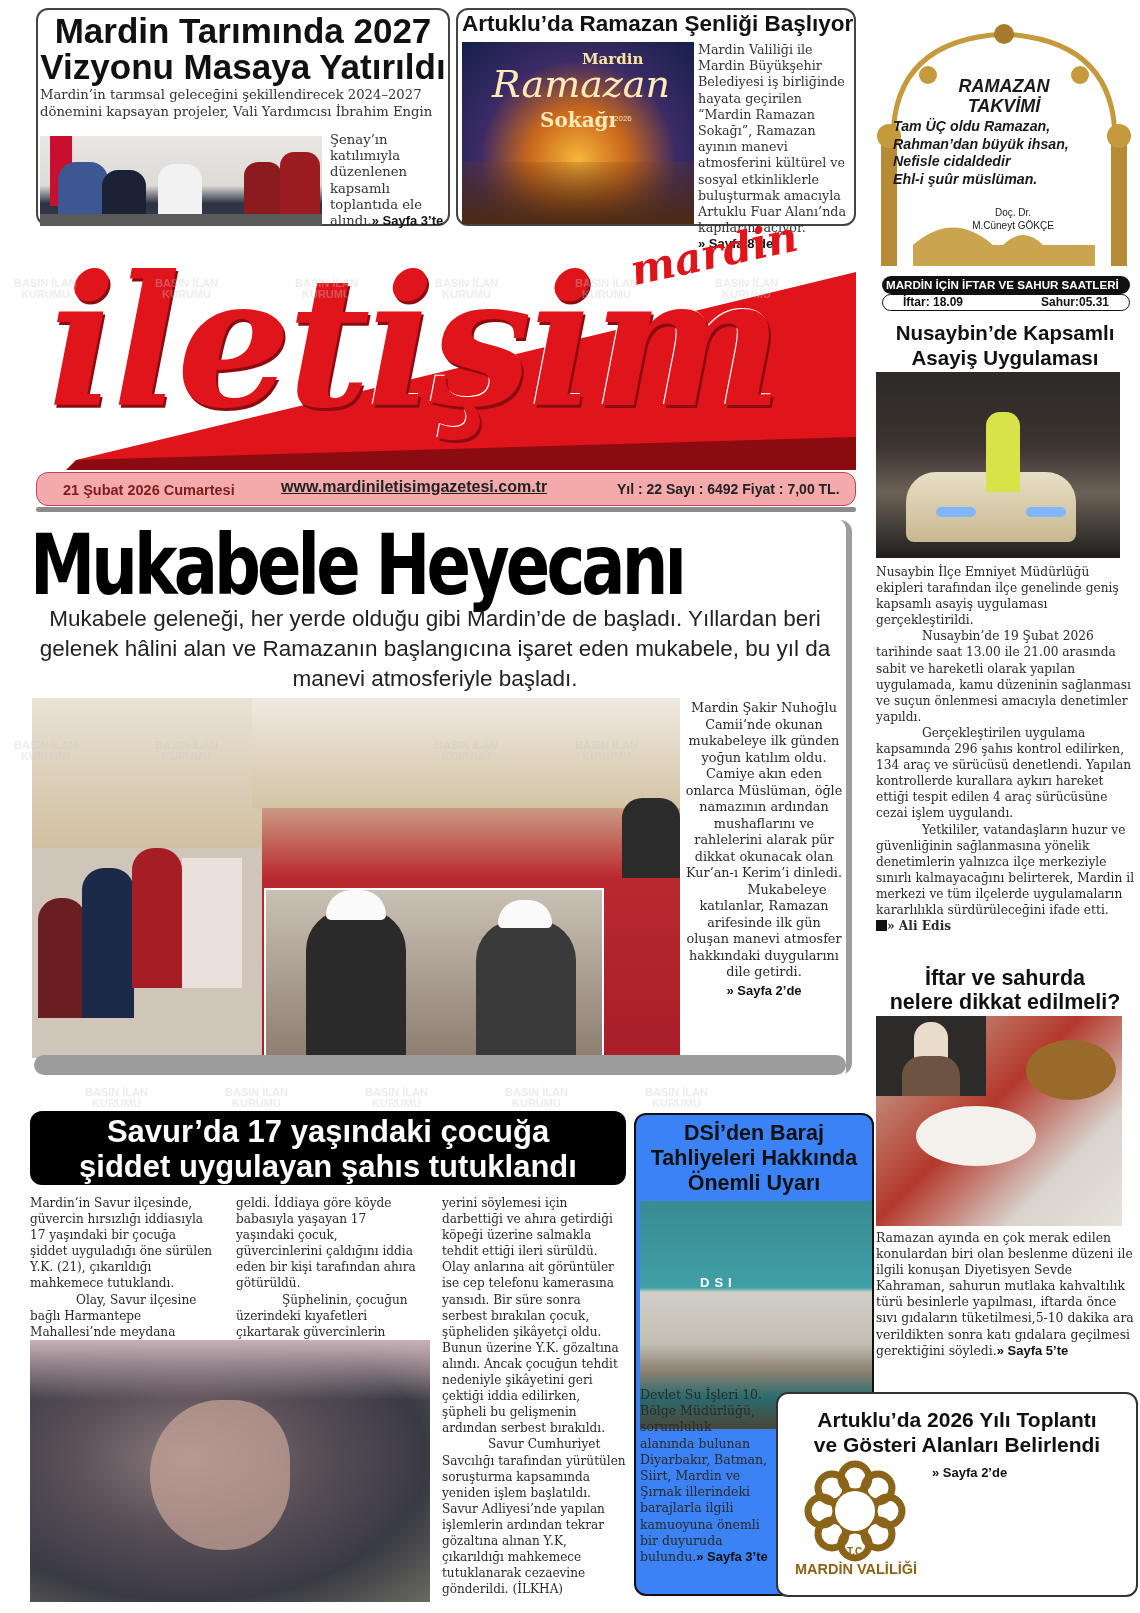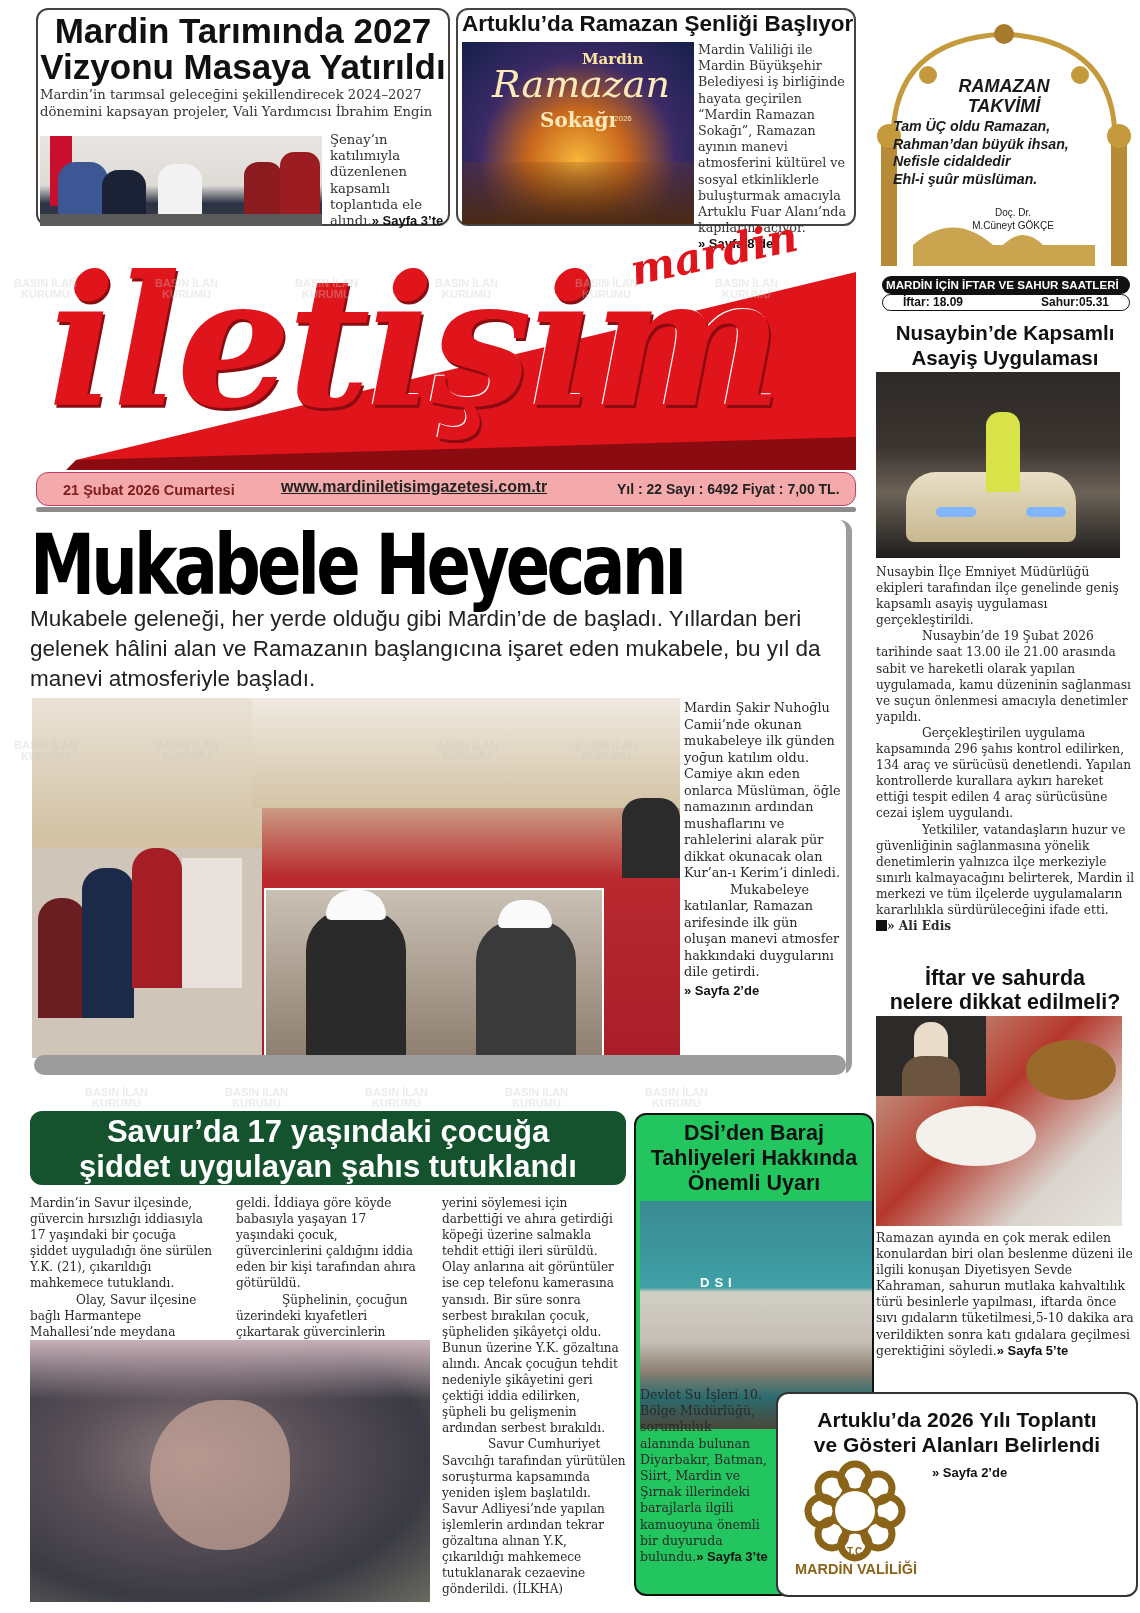--- a/index.html
+++ b/index.html
@@ -21,23 +21,23 @@
   
   #story-sokak { left: 456px; top: 8px; width: 400px; height: 218px; }
   
   #takvim { left: 873px; top: 20px; width: 262px; height: 246px; }
   
   #masthead { left: 36px; top: 232px; width: 820px; height: 238px; }
   #infobar { left: 36px; top: 472px; width: 820px; height: 34px; background: #f4a9ab; border: 1px solid #b46; }
   
   #main-grey { left: 34px; top: 520px; width: 818px; height: 555px; background: #9c9c9c; }
   
-  #savur-title { left: 30px; top: 1111px; width: 596px; height: 74px; background: #14532d; }
-  
-  #dsi { left: 634px; top: 1113px; width: 240px; height: 483px; background: #22c55e; border: 2px solid #111; }
+  #savur-title { left: 30px; top: 1111px; width: 596px; height: 74px; background: #000000; }
+  
+  #dsi { left: 634px; top: 1113px; width: 240px; height: 483px; background: #3b82f6; border: 2px solid #111; }
   
   #toplanti { left: 776px; top: 1392px; width: 362px; height: 205px; border: 2px solid #333; background: #fff; }
   
   #nusaybin { left: 874px; top: 320px; width: 262px; }
   #iftar { left: 874px; top: 966px; width: 262px; }
   .watermark { position: absolute; font-family: "Liberation Sans", sans-serif; font-weight: bold; color: rgba(200,200,200,0.35); font-size: 11px; line-height: 11px; text-align: center; pointer-events: none; }
 </style>
 </head>
 <body>
 
@@ -119,21 +119,21 @@
 </div>
 
 <div id="infobar" class="abs sans">
   <span style="position:absolute;left:16px;top:9px;font-size:14.5px;font-weight:bold;color:#7f1d1d;margin-left:10px;">21 Şubat 2026 Cumartesi</span>
   <span style="position:absolute;left:244px;top:5px;font-size:16px;font-weight:bold;color:#222;text-decoration:underline;">www.mardiniletisimgazetesi.com.tr</span>
   <span style="position:absolute;left:580px;top:8px;font-size:14px;font-weight:bold;color:#222;white-space:nowrap;">Yıl : 22  Sayı : 6492  Fiyat : 7,00 TL.</span>
 </div>
 <div class="abs" style="left:36px;top:507px;width:820px;height:5px;background:#8c8c8c;"></div>
 
 <div id="main-grey" class="abs"></div>
-<div class="abs" style="left:30px;top:518px;width:816px;height:565px;background:#fff;">
+<div class="abs" style="left:30px;top:518px;width:816px;height:565px;background:#fff;text-align:center;">
   <div style="position:absolute;left:0;top:4px;font-family:'DejaVu Sans',sans-serif;font-weight:bold;font-size:84px;line-height:86px;color:#000;letter-spacing:-5px;transform:scaleX(0.78);transform-origin:left top;white-space:nowrap;">Mukabele Heyecanı</div>
   <div class="sans" style="position:absolute;left:0;top:86px;width:810px;font-size:22.5px;line-height:30px;color:#222;">Mukabele geleneği, her yerde olduğu gibi Mardin’de de başladı. Yıllardan beri gelenek hâlini alan ve Ramazanın başlangıcına işaret eden mukabele, bu yıl da manevi atmosferiyle başladı.</div>
   <div class="photo" style="left:2px;top:180px;width:648px;height:360px;background:linear-gradient(180deg,#d9c7a8 0%,#cfbb9a 25%,#b9292f 50%,#a91e2a 100%);">
     <div style="position:absolute;left:0;top:0;width:230px;height:200px;background:linear-gradient(180deg,#e9e2d6,#c9b58f);"></div>
     <div style="position:absolute;left:220px;top:0;width:428px;height:110px;background:linear-gradient(180deg,#efe9e0,#d4c4a6);"></div>
     <div style="position:absolute;left:0;top:150px;width:230px;height:210px;background:#cfc5b8;">
       <div style="position:absolute;left:6px;top:50px;width:48px;height:120px;background:#6a1e22;border-radius:22px 22px 0 0;"></div>
       <div style="position:absolute;left:50px;top:20px;width:52px;height:150px;background:#1c2a4a;border-radius:22px 22px 0 0;"></div>
       <div style="position:absolute;left:100px;top:0;width:50px;height:140px;background:#a51e25;border-radius:22px 22px 0 0;"></div>
       <div style="position:absolute;left:150px;top:10px;width:60px;height:130px;background:#e9e2dc;"></div>

